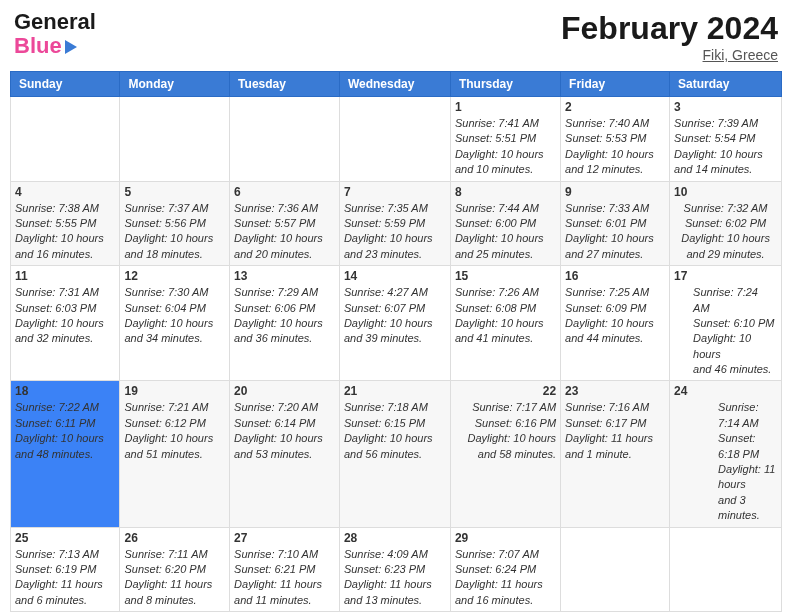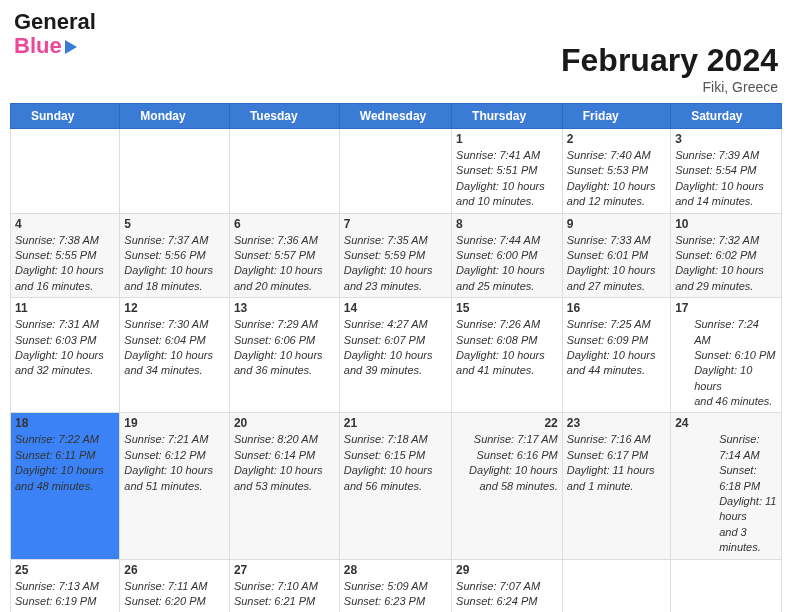--- a/index.html
+++ b/index.html
@@ -21,37 +21,37 @@
       display: flex;
       align-items: center;
     }
     .title-block {
       text-align: right;
     }
     .month-title {
       font-size: 32px;
       font-weight: bold;
       color: #1a1a1a;
-      margin-top: 32px;
     }
     .location {
       font-size: 14px;
       color: #555;
+      text-decoration: underline;
     }
     .calendar {
       width: 100%;
       border-collapse: collapse;
       border: 1px solid #ccc;
     }
     .calendar th {
       background-color: #3a7bd5;
       color: #fff;
       font-size: 12px;
       font-weight: bold;
-      padding: 5px 20px;
+      padding: 5px 8px;
       text-align: left;
       border: 1px solid #2a6bc5;
     }
     .calendar td {
       border: 1px solid #ddd;
       vertical-align: top;
       padding: 3px 4px;
       width: 113px;
       height: 80px;
       font-size: 10px;
@@ -174,21 +174,21 @@
         </td>
         <td style="background: rgb(247, 247, 247);">
           <span class="day-num">9</span>
           <div class="day-info" style="white-space: pre-line;">Sunrise: 7:33 AM
 Sunset: 6:01 PM
 Daylight: 10 hours
 and 27 minutes.</div>
         </td>
         <td style="background: rgb(247, 247, 247);">
           <span class="day-num">10</span>
-          <div class="day-info" style="white-space: pre-line;">Sunrise: 7:32 AM
+          <div class="day-info" style="white-space: pre-line; text-align: center;">Sunrise: 7:32 AM
 Sunset: 6:02 PM
 Daylight: 10 hours
 and 29 minutes.</div>
         </td>
       </tr>
       <tr style="background: rgb(255, 255, 255);">
         <td>
           <span class="day-num">11</span>
           <div class="day-info" style="white-space: pre-line;">Sunrise: 7:31 AM
 Sunset: 6:03 PM
@@ -248,21 +248,21 @@
         </td>
         <td style="background: rgb(247, 247, 247);">
           <span class="day-num">19</span>
           <div class="day-info" style="white-space: pre-line;">Sunrise: 7:21 AM
 Sunset: 6:12 PM
 Daylight: 10 hours
 and 51 minutes.</div>
         </td>
         <td style="background: rgb(247, 247, 247);">
           <span class="day-num">20</span>
-          <div class="day-info" style="white-space: pre-line;">Sunrise: 8:20 AM
+          <div class="day-info" style="white-space: pre-line;">Sunrise: 7:20 AM
 Sunset: 6:14 PM
 Daylight: 10 hours
 and 53 minutes.</div>
         </td>
         <td style="background: rgb(247, 247, 247);">
           <span class="day-num">21</span>
           <div class="day-info" style="white-space: pre-line;">Sunrise: 7:18 AM
 Sunset: 6:15 PM
 Daylight: 10 hours
 and 56 minutes.</div>
@@ -306,21 +306,21 @@
         </td>
         <td>
           <span class="day-num">27</span>
           <div class="day-info" style="white-space: pre-line;">Sunrise: 7:10 AM
 Sunset: 6:21 PM
 Daylight: 11 hours
 and 11 minutes.</div>
         </td>
         <td>
           <span class="day-num">28</span>
-          <div class="day-info" style="white-space: pre-line;">Sunrise: 5:09 AM
+          <div class="day-info" style="white-space: pre-line;">Sunrise: 4:09 AM
 Sunset: 6:23 PM
 Daylight: 11 hours
 and 13 minutes.</div>
         </td>
         <td>
           <span class="day-num">29</span>
           <div class="day-info" style="white-space: pre-line;">Sunrise: 7:07 AM
 Sunset: 6:24 PM
 Daylight: 11 hours
 and 16 minutes.</div>

